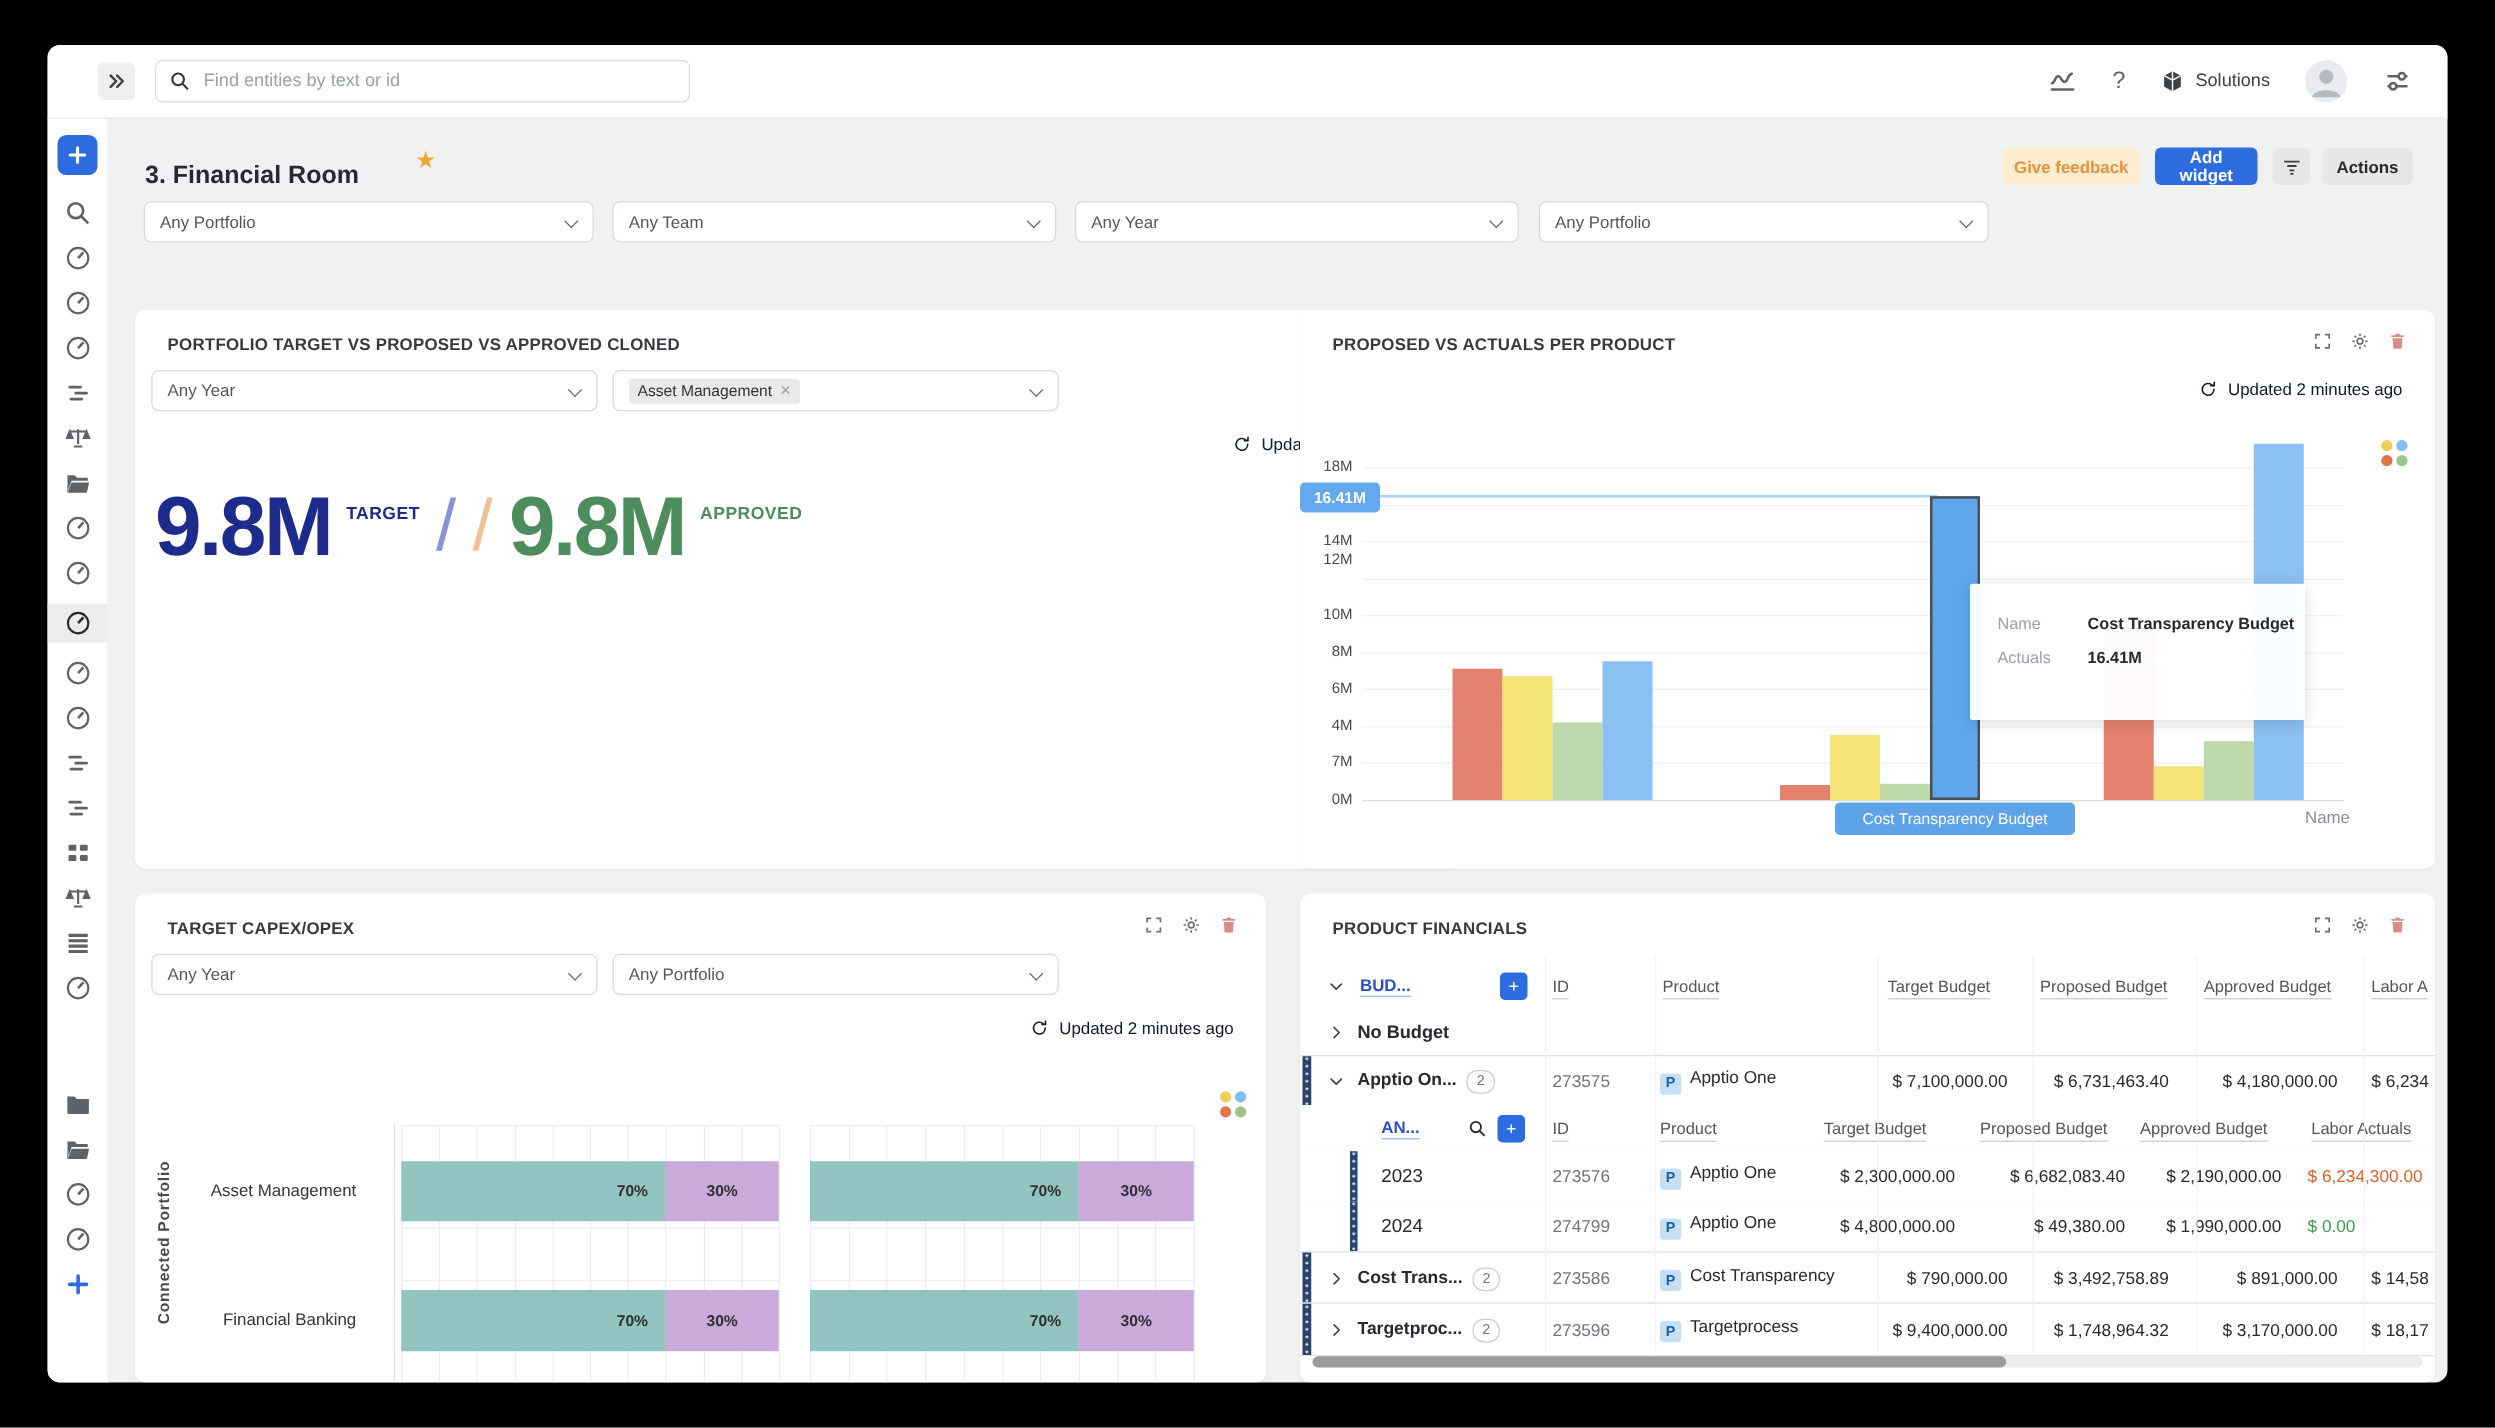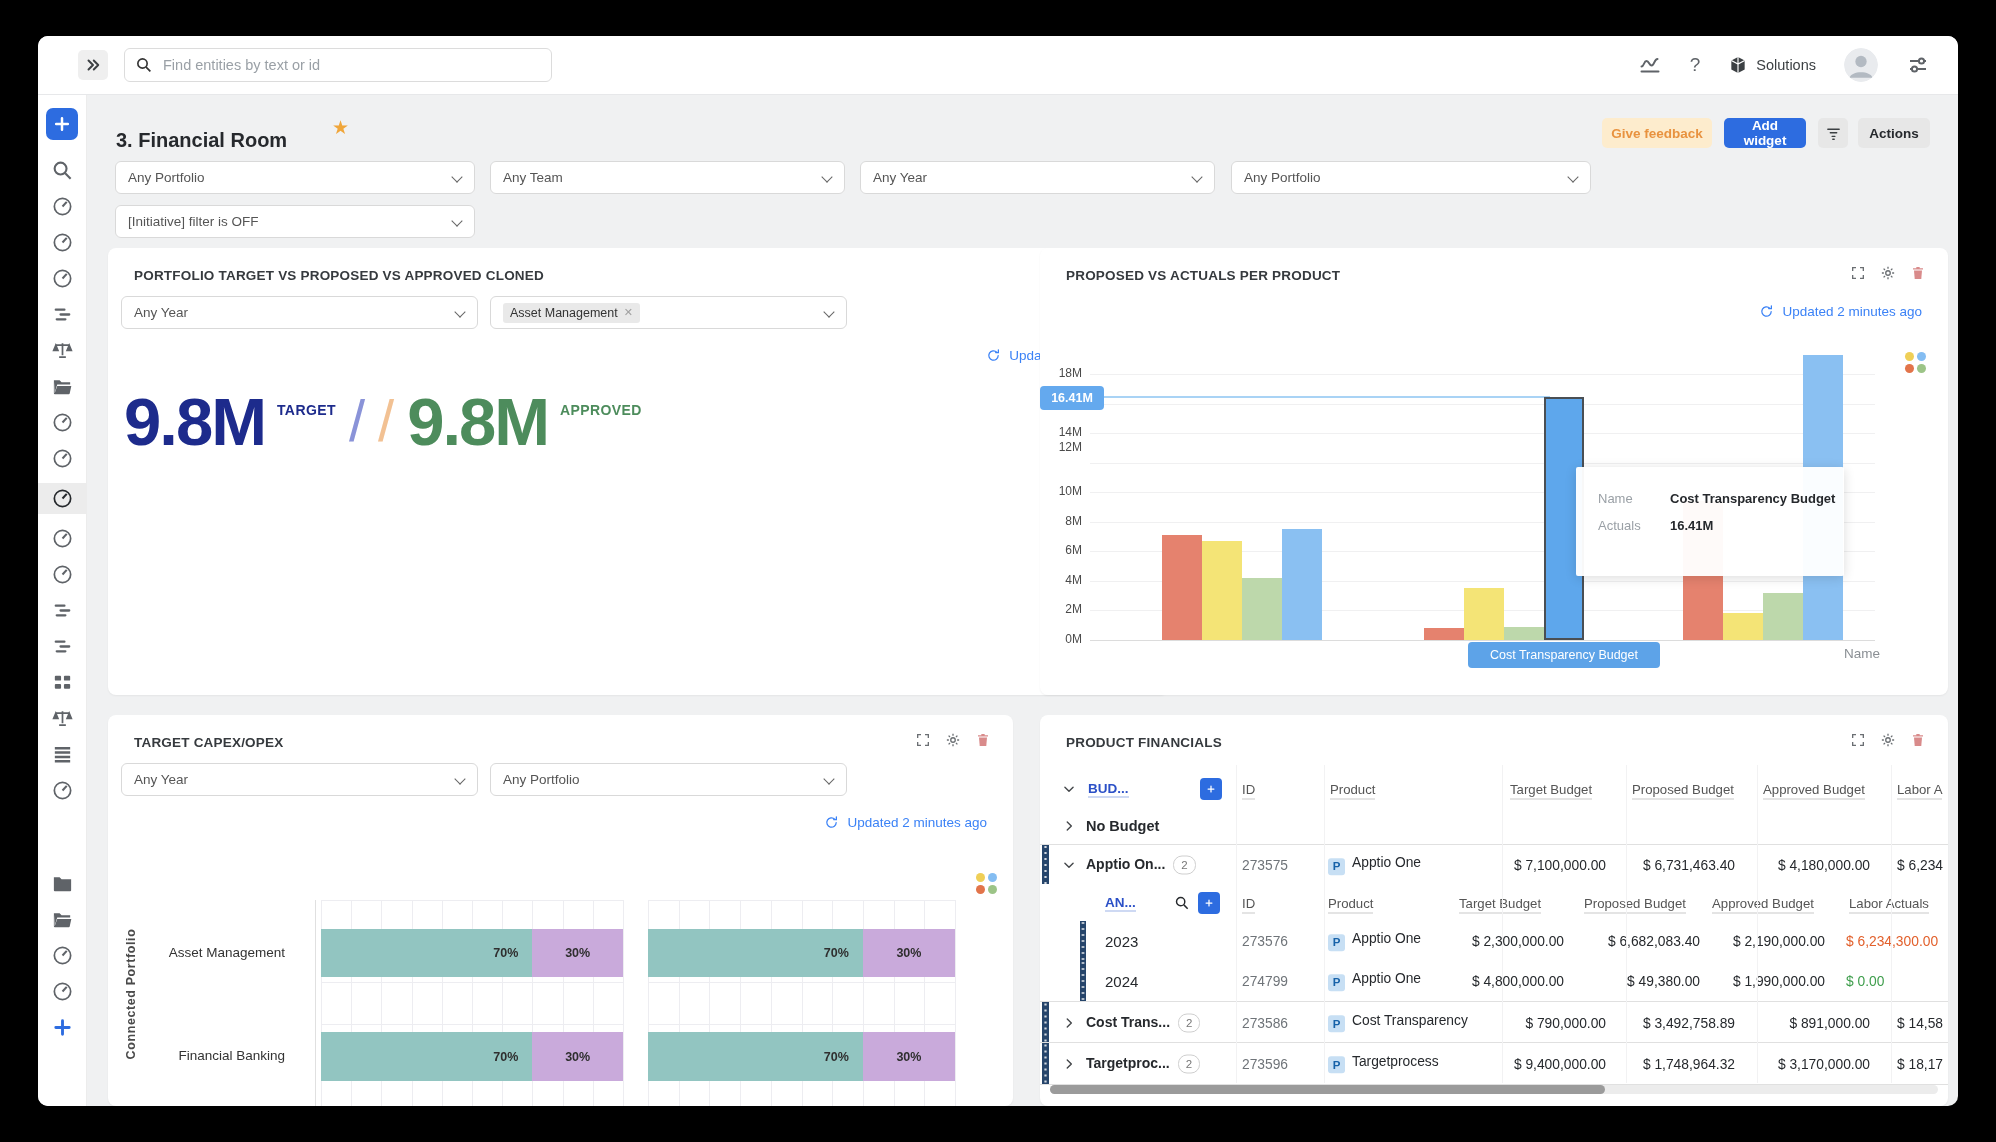--- a/index.html
+++ b/index.html
@@ -54,21 +54,21 @@
   .chip .x{color:#a0a0a0;font-size:11px;}
   
   .card{position:absolute;background:#fff;border-radius:8px;box-shadow:0 1px 2px rgba(0,0,0,.05);overflow:hidden;}
   .card1{left:70px;top:212px;width:1060px;height:447px;}
   .card2{left:1002px;top:212px;width:908px;height:447px;}
   .card3{left:70px;top:679px;width:905px;height:391px;}
   .card4{left:1002px;top:679px;width:908px;height:391px;}
   .card-title{position:absolute;left:26px;top:20px;font-size:13.5px;font-weight:700;color:#363a3e;letter-spacing:.2px;}
   .card-icons{position:absolute;right:22px;top:17px;display:flex;gap:14px;}
   .card-icons .icon{width:16px;height:16px;color:#6b6f73;cursor:pointer;}
-  .updated{position:absolute;right:26px;display:flex;align-items:center;gap:8px;font-size:13.5px;color:#3b82f6;}
+  .updated{position:absolute;right:26px;display:flex;align-items:center;gap:8px;font-size:13.5px;color:#0f172a;}
   .updated .icon{width:15px;height:15px;}
   .w-select1{left:13px;top:48px;width:357px;}
   .w-select2{left:382px;top:48px;width:357px;}
   
   .metrics-row{position:absolute;left:16px;top:140px;display:flex;gap:13px;align-items:flex-start;}
   .metric{display:flex;gap:12px;}
   .metric-value{font-size:67px;font-weight:700;letter-spacing:-2px;line-height:1;}
   .metric-label{font-size:14px;font-weight:700;margin-top:14px;letter-spacing:.4px;}
   .m-target .metric-value,.m-target .metric-label{color:#1d2b8c;}
   .m-proposed .metric-value,.m-proposed .metric-label{color:#e0802f;}
@@ -342,24 +342,20 @@
       <i class="chev"></i>
     </div>
   <div class="select" style="left:822px;top:125px;width:355px;">
     <span>Any Year</span>
       <i class="chev"></i>
     </div>
   <div class="select" style="left:1193px;top:125px;width:360px;">
     <span>Any Portfolio</span>
       <i class="chev"></i>
     </div>
-  <div class="select" style="left:77px;top:169px;width:360px;">
-    <span>[Initiative] filter is OFF</span>
-      <i class="chev"></i>
-    </div>
 
   <section class="card card1">
     <div class="card-title">PORTFOLIO TARGET VS PROPOSED VS APPROVED CLONED</div>
     <div class="card-icons">
       <span class="icon"><svg viewBox="0 0 24 24" width="100%" height="100%" fill="none" stroke="currentColor" stroke-width="2">
             <path d="M4 9V4h5M15 4h5v5M20 15v5h-5M9 20H4v-5"></path>
           </svg></span>
       <span class="icon"><svg viewBox="0 0 24 24" width="100%" height="100%" fill="none" stroke="currentColor" stroke-width="2">
             <circle cx="12" cy="12" r="3.4"></circle>
             <path d="M12 2.8v3M12 18.2v3M2.8 12h3M18.2 12h3M5.4 5.4l2.1 2.1M16.5 16.5l2.1 2.1M18.6 5.4l-2.1 2.1M7.5 16.5l-2.1 2.1"></path>
@@ -424,21 +420,21 @@
       <span>Updated 2 minutes ago</span>
     </div>
     <div class="legend-dots" id="legend1" style="right:22px;top:104px;">
         <i style="background: rgb(239, 207, 87);"></i>
         <i style="background: rgb(132, 189, 242);"></i>
         <i style="background: rgb(226, 116, 74);"></i>
         <i style="background: rgb(156, 196, 135);"></i>
       </div>
     <div class="ylabels" id="ylabels1">
         <div class="ylabel" style="top: 284px;">0M</div>
-        <div class="ylabel" style="top: 254.44px;">2M</div>
+        <div class="ylabel" style="top: 254.44px;">7M</div>
         <div class="ylabel" style="top: 224.88px;">4M</div>
         <div class="ylabel" style="top: 195.32px;">6M</div>
         <div class="ylabel" style="top: 165.76px;">8M</div>
         <div class="ylabel" style="top: 136.2px;">10M</div>
         <div class="ylabel" style="top: 92px;">12M</div>
         <div class="ylabel" style="top: 77.08px;">14M</div>
         <div class="ylabel" style="top: 47.52px;">16M</div>
         <div class="ylabel" style="top: 17.96px;">18M</div>
       </div>
     <div class="plot" id="plot1">

